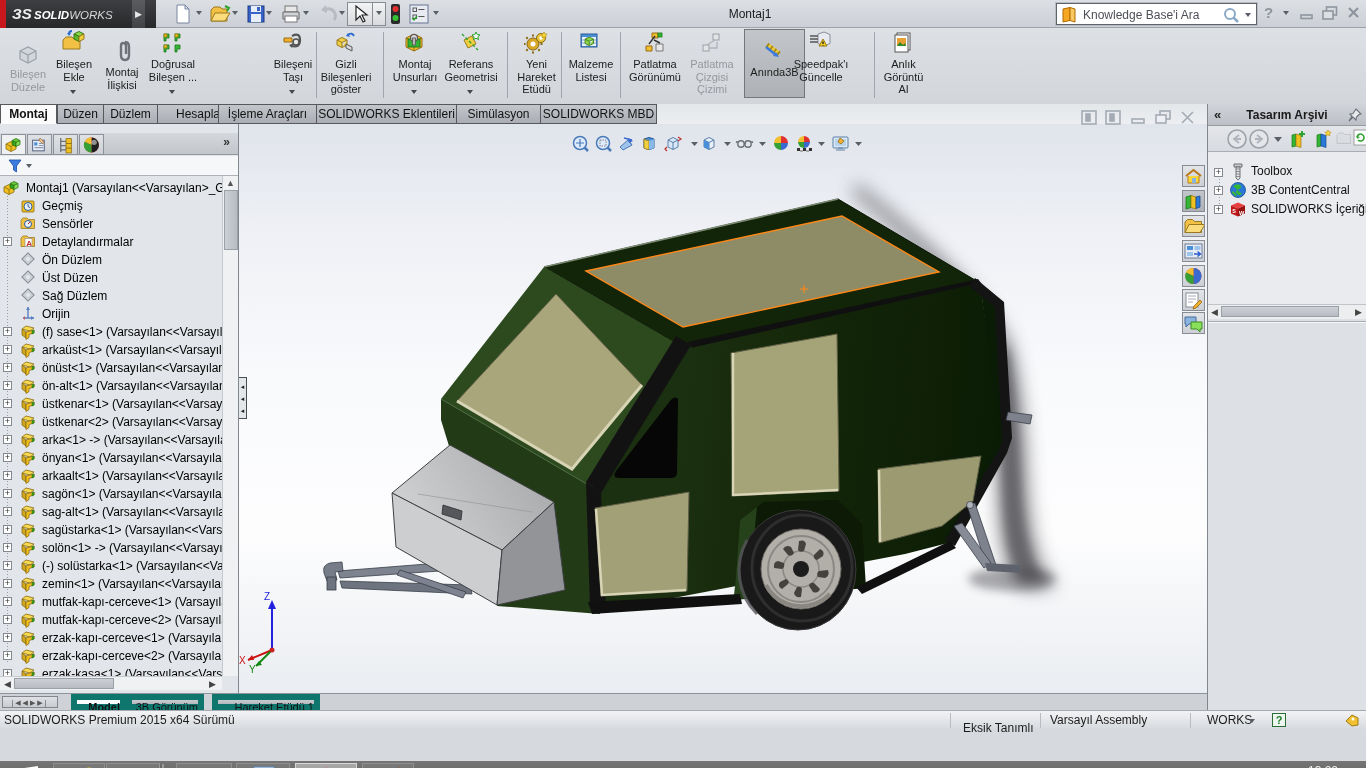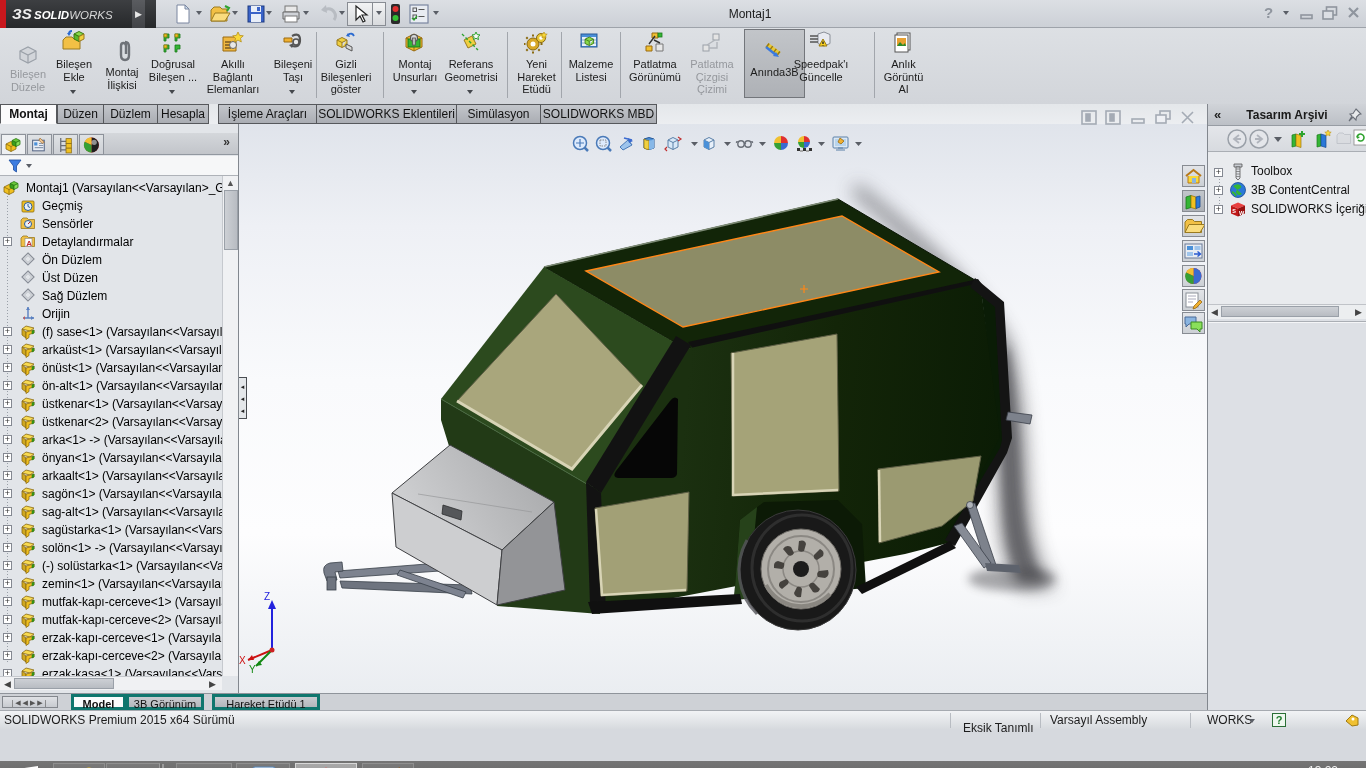--- a/index.html
+++ b/index.html
@@ -46,21 +46,21 @@
 #hscroll{position:absolute;left:0;top:552px;width:222px;height:14px;background:#f0f1f3;border-top:1px solid #c6c9ce}
 
 #taskpane{position:absolute;left:1207px;top:104px;width:159px;height:606px;background:#dde0e5;border-left:1px solid #82878e}
 #tphead{position:absolute;left:0;top:0;width:158px;height:22px;background:linear-gradient(#d0d3d8,#bcc0c6);border-bottom:1px solid #979ca3}
 #tptool{position:absolute;left:0;top:22px;width:158px;height:26px;background:linear-gradient(#e4e6ea,#d7dadf);border-bottom:1px solid #aaaeb4}
 #tptree{position:absolute;left:0;top:48px;width:158px;height:152px;background:#e9ebee;font-size:12px}
 #tphscroll{position:absolute;left:0;top:200px;width:158px;height:15px;background:#eceef0;border-top:1px solid #c0c3c8}
 .tpstripbtn{position:absolute;width:23px;height:22px;border:1px solid #878b92;background:linear-gradient(#e2e4e8,#ccd0d5)}
 
 #modeltabs{position:absolute;left:0;top:693px;width:1207px;height:17px;background:#ced1d6;border-top:1px solid #8f949b}
-.mtab{position:absolute;top:0;height:16px;font-size:11px;line-height:15px;text-align:center;border:3px solid #0f766e;background:linear-gradient(#c9ccd1,#b4b7bc);color:#111}
+.mtab{position:absolute;top:0;height:16px;font-size:11px;line-height:15px;text-align:right;border:6px solid #0f766e;background:linear-gradient(#c9ccd1,#b4b7bc);color:#111}
 .mtab.act{background:#fafbfc;font-weight:bold}
 
 #statusbar{position:absolute;left:0;top:710px;width:1366px;height:19px;background:linear-gradient(#f2f3f5,#d7dade);border-top:1px solid #a6aab0;font-size:12px;color:#1c1c1c}
 
 #taskbar{position:absolute;left:0;top:761px;width:1366px;height:25px;background:linear-gradient(#757575,#606060)}
 .tbbtn{position:absolute;top:2px;width:52px;height:35px;border:1px solid #8f8f8f;background:rgba(255,255,255,0.05)}
 .tbbtn.boxed{border:1px solid #9b9b9b;background:rgba(255,255,255,0.06)}
 .tray{position:absolute;color:#f2f2f2}
 </style></head>
 <body>
@@ -101,20 +101,30 @@
     </svg>
  <div class="dd" style="left:376px"></div>
  <svg class="tbico" style="left:390px;width:12px">
       <use href="#i-traffic"></use>
     </svg>
  <svg class="tbico" style="left:408px">
       <use href="#i-opts"></use>
     </svg>
     <div class="dd" style="left:433px"></div>
  <div id="wintitle">Montaj1</div>
+ <div id="searchbox">
+   <svg style="position:absolute;left:3px;top:2px" width="18" height="18">
+        <use href="#i-book"></use>
+      </svg>
+   <div class="stext">Knowledge Base'i Ara</div>
+   <svg style="position:absolute;left:166px;top:3px" width="16" height="16">
+        <use href="#i-mag"></use>
+      </svg>
+   <div class="dd" style="left:188px;top:9px"></div>
+ </div>
  <div class="wbtn" style="left:1264px;top:4px;font-size:15px">?</div>
  <div class="dd" style="left:1283px"></div>
  <svg class="wbtn" style="left:1299px;top:5px" width="16" height="16">
       <rect x="2" y="10" width="11" height="3.5" fill="none" stroke="#8f959e" stroke-width="1.6"></rect>
     </svg>
  <svg class="wbtn" style="left:1321px;top:5px" width="18" height="16">
       <rect x="5.5" y="2" width="10" height="8" fill="none" stroke="#8f959e" stroke-width="1.6"></rect>
       <rect x="2" y="6" width="10" height="8" fill="#dcdfe4" stroke="#8f959e" stroke-width="1.6"></rect>
     </svg>
  <svg class="wbtn" style="left:1346px;top:5px" width="16" height="16">
@@ -128,23 +138,20 @@
       </svg>Bileşen<br>Düzele</div>
  <div class="rbtn" style="left:47px;width:54px"><svg class="ric" width="26" height="26">
         <use href="#r-insert"></use>
       </svg>Bileşen<br>Ekle</div>
  <div class="rbtn" style="left:93px;top:10px;width:58px"><svg class="ric" width="26" height="26">
         <use href="#r-mate"></use>
       </svg>Montaj<br>İlişkisi</div>
  <div class="rbtn" style="left:141px;width:64px"><svg class="ric" width="26" height="26">
         <use href="#r-linear"></use>
       </svg>Doğrusal<br>Bileşen ...</div>
- <div class="rbtn" style="left:200px;width:66px"><svg class="ric" width="26" height="26">
-        <use href="#r-smart"></use>
-      </svg>Akıllı<br>Bağlantı<br>Elemanları</div>
  <div class="rbtn" style="left:264px;width:58px"><svg class="ric" width="26" height="26">
         <use href="#r-move"></use>
       </svg>Bileşeni<br>Taşı</div>
  <div class="rsep" style="left:316px"></div>
  <div class="rbtn" style="left:318px;width:56px"><svg class="ric" width="26" height="26">
         <use href="#r-hidden"></use>
       </svg>Gizli<br>Bileşenleri<br>göster</div>
  <div class="rsep" style="left:383px"></div>
  <div class="rbtn" style="left:385px;width:60px"><svg class="ric" width="26" height="26">
         <use href="#r-asmfeat"></use>
@@ -183,21 +190,21 @@
  <div class="rdd" style="left:169px;top:62px"></div>
  <div class="rdd" style="left:289px;top:62px"></div>
  <div class="rdd" style="left:411px;top:62px"></div>
  <div class="rdd" style="left:467px;top:62px"></div>
 </div>
 
 <div id="tabrow">
  <div class="ctab act" style="left:0;width:57px">Montaj</div>
  <div class="ctab" style="left:57px;width:47px">Düzen</div>
  <div class="ctab" style="left:103px;width:55px">Düzlem</div>
- <div class="ctab" style="left:157px;width:52px">Hesapla</div>
+ <div class="ctab" style="left:157px;width:82px">Hesapla</div>
  <div class="ctab" style="left:218px;width:99px">İşleme Araçları</div>
  <div class="ctab" style="left:316px;width:141px">SOLIDWORKS Eklentileri</div>
  <div class="ctab" style="left:456px;width:85px">Simülasyon</div>
  <div class="ctab" style="left:540px;width:117px">SOLIDWORKS MBD</div>
 </div>
 
 <div id="viewport">
  <svg id="model" width="1207" height="569" viewBox="0 124 1207 569" style="position:absolute;left:0;top:0">
   <defs>
     <filter id="blur9" x="-40%" y="-40%" width="180%" height="180%">

